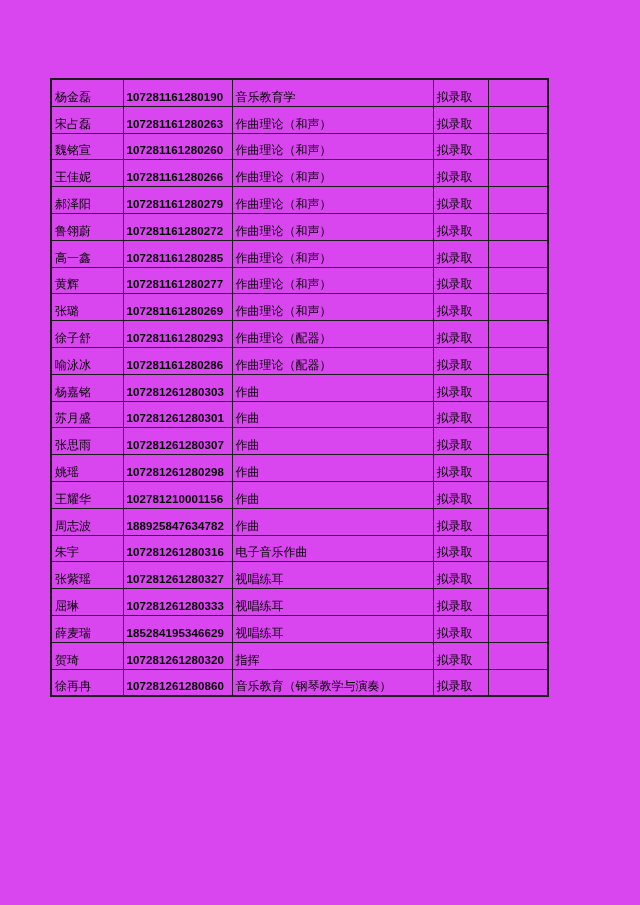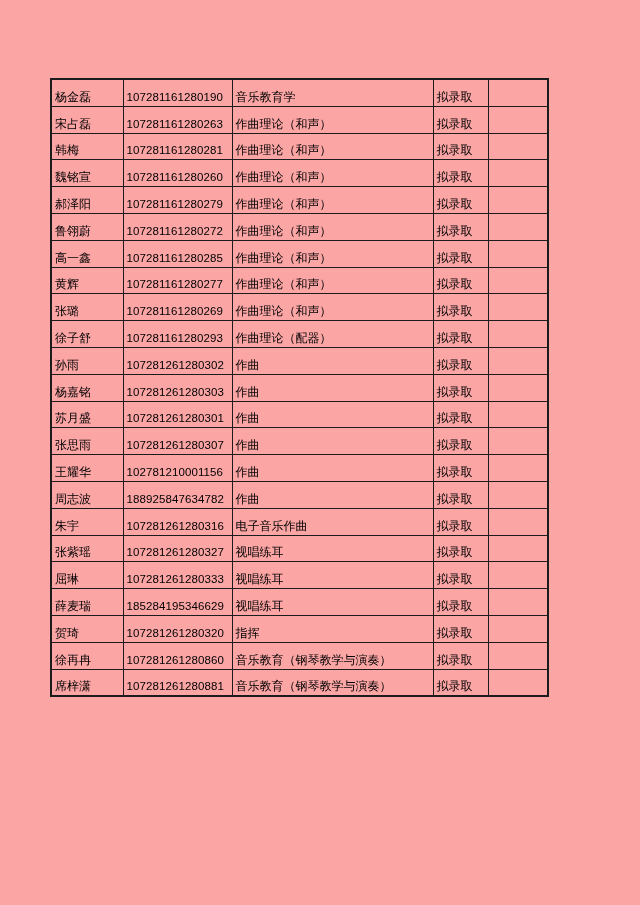--- a/index.html
+++ b/index.html
@@ -4,21 +4,21 @@
 <style>
   html, body {
     margin: 0;
     padding: 0;
     background: #ffffff;
   }
   .page {
     position: relative;
     width: 640px;
     height: 905px;
-    background: #fca5a5;
+    background: #d946ef;
     overflow: hidden;
   }
   table.admission {
     position: absolute;
     left: 50px;
     top: 78px;
     border-collapse: collapse;
     table-layout: fixed;
     width: 497px;
     border: 2px solid #1c1c1c;
@@ -32,21 +32,21 @@
     white-space: nowrap;
     color: #000000;
   }
   td.cjk {
     font-family: "Liberation Serif", "DejaVu Serif", serif;
     font-size: 12px;
     line-height: 14px;
   }
   td.num {
     font-family: "Liberation Sans", "DejaVu Sans", sans-serif;
-    font-weight: normal;
+    font-weight: bold;
     font-size: 11.5px;
     line-height: 14px;
     letter-spacing: 0.1px;
   }
   col.c-name   { width: 72px; }
   col.c-id     { width: 109px; }
   col.c-major  { width: 201px; }
   col.c-status { width: 55px; }
   col.c-blank  { width: 60px; }
 </style>
@@ -71,29 +71,29 @@
           <td class="cjk"></td>
         </tr>
         <tr>
           <td class="cjk">宋占磊</td>
           <td class="num">107281161280263</td>
           <td class="cjk">作曲理论（和声）</td>
           <td class="cjk">拟录取</td>
           <td class="cjk"></td>
         </tr>
         <tr>
-          <td class="cjk">韩梅</td>
-          <td class="num">107281161280281</td>
-          <td class="cjk">作曲理论（和声）</td>
-          <td class="cjk">拟录取</td>
-          <td class="cjk"></td>
-        </tr>
-        <tr>
           <td class="cjk">魏铭宣</td>
           <td class="num">107281161280260</td>
+          <td class="cjk">作曲理论（和声）</td>
+          <td class="cjk">拟录取</td>
+          <td class="cjk"></td>
+        </tr>
+        <tr>
+          <td class="cjk">王佳妮</td>
+          <td class="num">107281161280266</td>
           <td class="cjk">作曲理论（和声）</td>
           <td class="cjk">拟录取</td>
           <td class="cjk"></td>
         </tr>
         <tr>
           <td class="cjk">郝泽阳</td>
           <td class="num">107281161280279</td>
           <td class="cjk">作曲理论（和声）</td>
           <td class="cjk">拟录取</td>
           <td class="cjk"></td>
@@ -127,43 +127,50 @@
           <td class="cjk"></td>
         </tr>
         <tr>
           <td class="cjk">徐子舒</td>
           <td class="num">107281161280293</td>
           <td class="cjk">作曲理论（配器）</td>
           <td class="cjk">拟录取</td>
           <td class="cjk"></td>
         </tr>
         <tr>
-          <td class="cjk">孙雨</td>
-          <td class="num">107281261280302</td>
-          <td class="cjk">作曲</td>
+          <td class="cjk">喻泳冰</td>
+          <td class="num">107281161280286</td>
+          <td class="cjk">作曲理论（配器）</td>
           <td class="cjk">拟录取</td>
           <td class="cjk"></td>
         </tr>
         <tr>
           <td class="cjk">杨嘉铭</td>
           <td class="num">107281261280303</td>
           <td class="cjk">作曲</td>
           <td class="cjk">拟录取</td>
           <td class="cjk"></td>
         </tr>
         <tr>
           <td class="cjk">苏月盛</td>
           <td class="num">107281261280301</td>
           <td class="cjk">作曲</td>
           <td class="cjk">拟录取</td>
           <td class="cjk"></td>
         </tr>
         <tr>
           <td class="cjk">张思雨</td>
           <td class="num">107281261280307</td>
+          <td class="cjk">作曲</td>
+          <td class="cjk">拟录取</td>
+          <td class="cjk"></td>
+        </tr>
+        <tr>
+          <td class="cjk">姚瑶</td>
+          <td class="num">107281261280298</td>
           <td class="cjk">作曲</td>
           <td class="cjk">拟录取</td>
           <td class="cjk"></td>
         </tr>
         <tr>
           <td class="cjk">王耀华</td>
           <td class="num">102781210001156</td>
           <td class="cjk">作曲</td>
           <td class="cjk">拟录取</td>
           <td class="cjk"></td>
@@ -206,26 +213,19 @@
         <tr>
           <td class="cjk">贺琦</td>
           <td class="num">107281261280320</td>
           <td class="cjk">指挥</td>
           <td class="cjk">拟录取</td>
           <td class="cjk"></td>
         </tr>
         <tr>
           <td class="cjk">徐再冉</td>
           <td class="num">107281261280860</td>
-          <td class="cjk">音乐教育（钢琴教学与演奏）</td>
-          <td class="cjk">拟录取</td>
-          <td class="cjk"></td>
-        </tr>
-        <tr>
-          <td class="cjk">席梓潇</td>
-          <td class="num">107281261280881</td>
           <td class="cjk">音乐教育（钢琴教学与演奏）</td>
           <td class="cjk">拟录取</td>
           <td class="cjk"></td>
         </tr>
       </tbody>
   </table>
 </div>
 
 </body></html>

